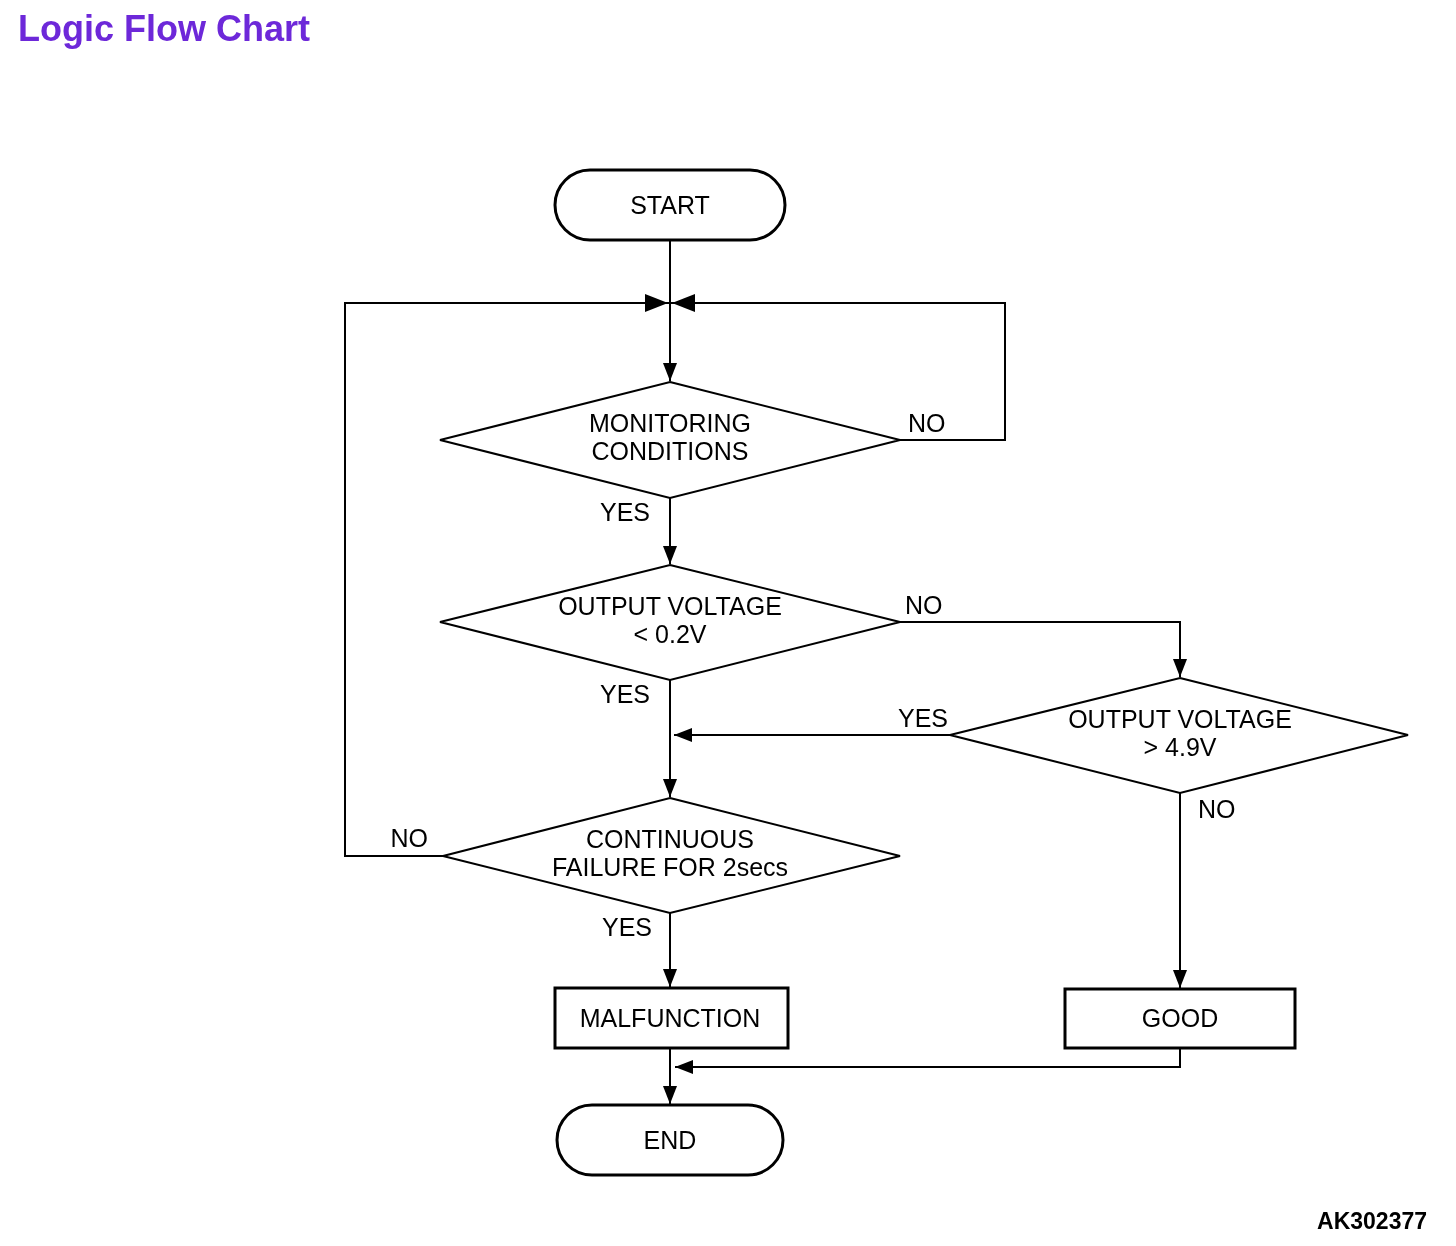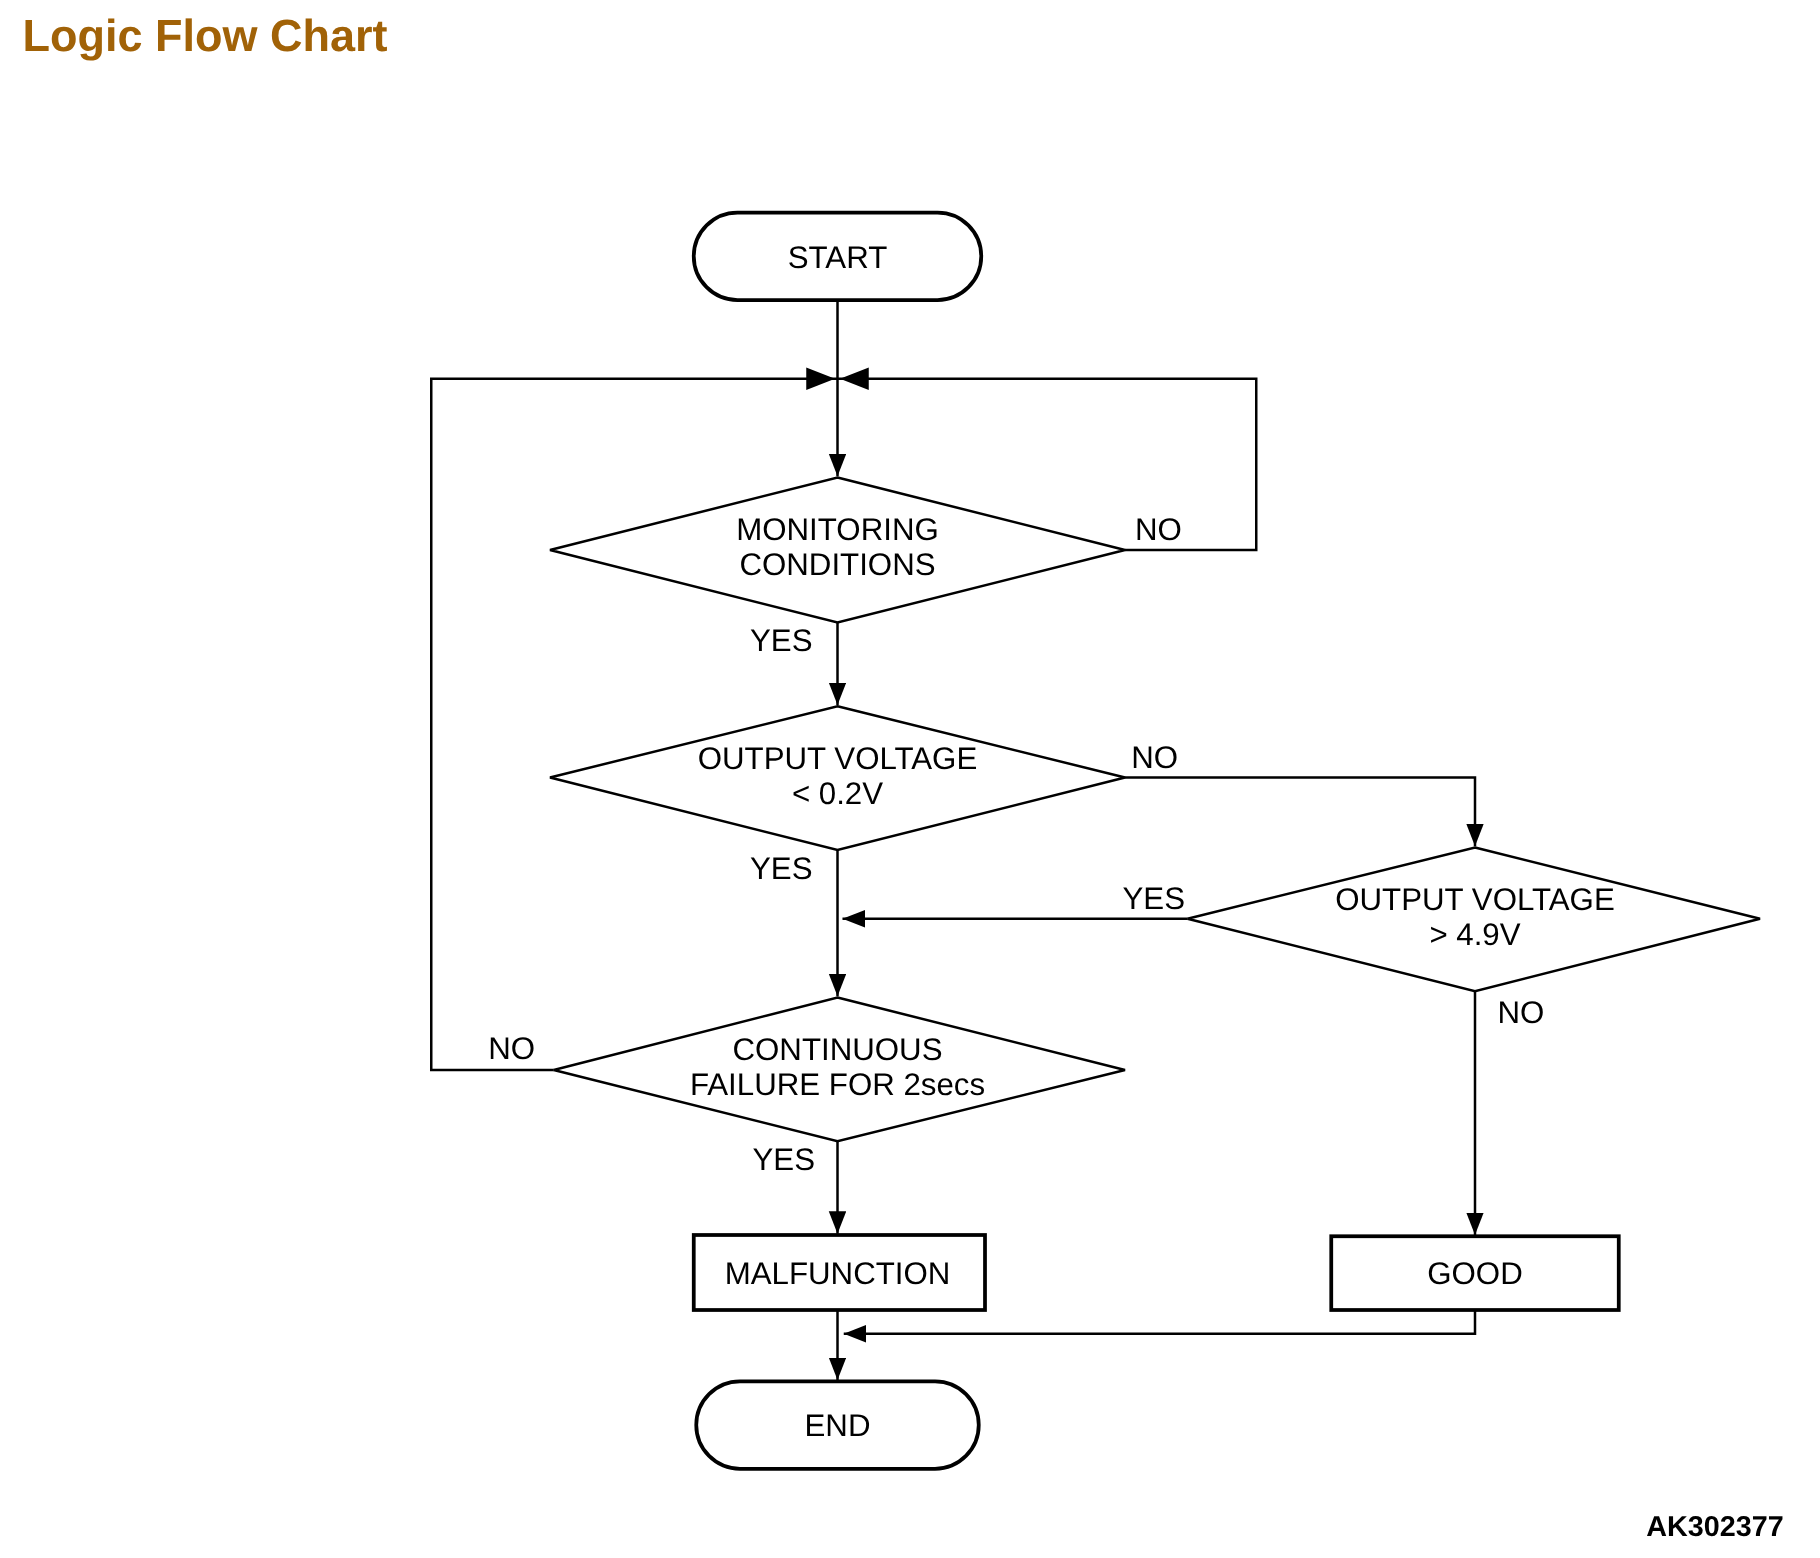--- a/index.html
+++ b/index.html
@@ -14,21 +14,21 @@
     background: #ffffff;
     font-family: "Liberation Sans", sans-serif;
     overflow: hidden;
   }
   #page-title {
     position: absolute;
     top: 8px;
     left: 18px;
     font-size: 36px;
     font-weight: bold;
-    color: #a16207;
+    color: #6d28d9;
     letter-spacing: 0px;
   }
   #flow-svg {
     position: absolute;
     inset: 0;
   }
   .shape {
     fill: #ffffff;
     stroke: #000000;
   }

